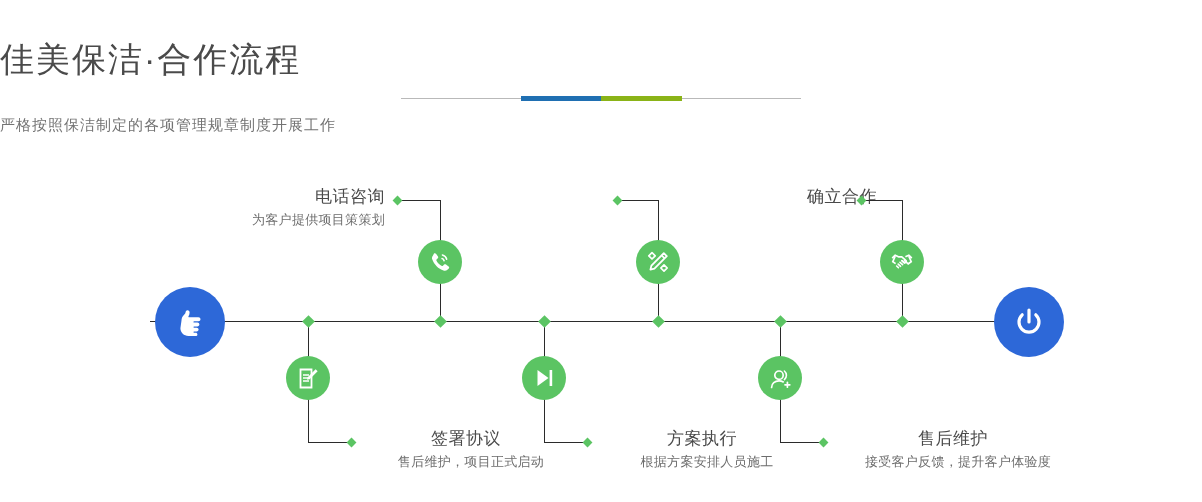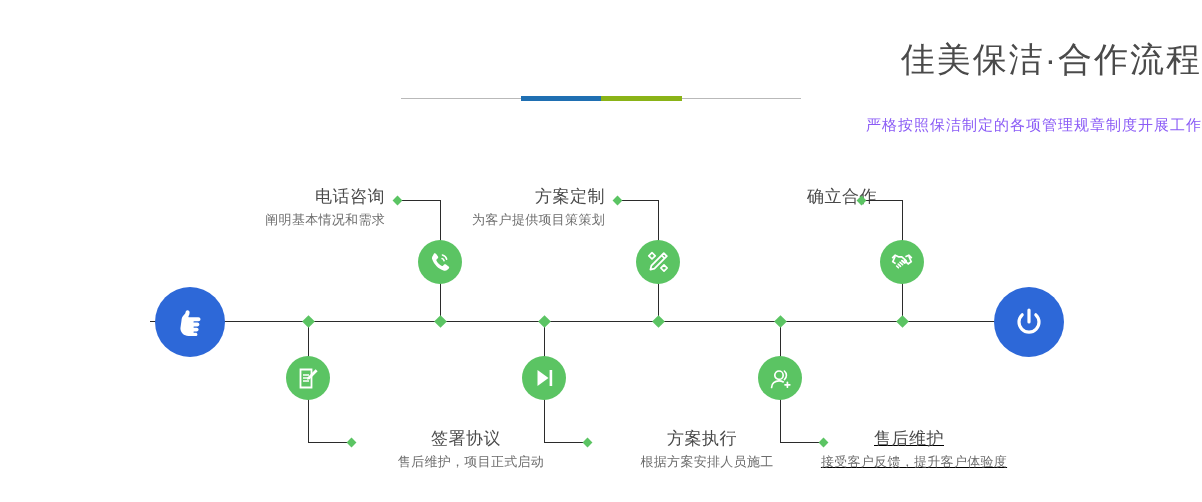--- a/index.html
+++ b/index.html
@@ -15,21 +15,21 @@
     width: 1202px;
     height: 502px;
     background: #ffffff;
   }
 
   
   .header {
     position: absolute;
     left: 0; top: 0;
     width: 1202px;
-    text-align: right;
+    text-align: left;
   }
   .page-title {
     margin-top: 36px;
     font-size: 34px;
     line-height: 46px;
     letter-spacing: 2px;
     color: #4a4a4a;
     font-weight: normal;
   }
   .divider {
@@ -54,21 +54,21 @@
     position: absolute;
     left: 200px; top: 0px;
     width: 81px; height: 5px;
     background: #8ab317;
   }
   .page-subtitle {
     margin-top: 12px;
     font-size: 15px;
     line-height: 22px;
     letter-spacing: 1px;
-    color: #8b5cf6;
+    color: #737373;
   }
 
   
   .timeline {
     position: absolute;
     left: 0; top: 0;
     width: 1202px; height: 362px;
   }
   .axis-line {
     position: absolute;
@@ -193,21 +193,21 @@
       <span>
         <svg width="26" height="26" viewBox="0 0 26 26">
           <path fill="#ffffff" d="M7.0 4.6c.6-.6 1.5-.5 2.0.2l2.0 2.6c.4.6.3 1.4-.2 1.9l-1.2 1.1c-.3.3-.4.7-.2 1.1.5 1.1 1.3 2.2 2.3 3.2 1.0 1.0 2.1 1.8 3.2 2.3.4.2.8.1 1.1-.2l1.1-1.2c.5-.5 1.3-.6 1.9-.2l2.6 2.0c.7.5.8 1.4.2 2.0l-1.4 1.4c-1.0 1.0-2.5 1.3-3.9.8-2.5-.9-4.9-2.4-6.9-4.4-2.0-2.0-3.5-4.4-4.4-6.9-.5-1.4-.2-2.9.8-3.9z"></path>
           <path fill="none" stroke="#ffffff" stroke-width="1.5" stroke-linecap="round" d="M15.4 6.0a6.0 6.0 0 0 1 4.3 4.3"></path>
           <path fill="none" stroke="#ffffff" stroke-width="1.5" stroke-linecap="round" d="M15.0 9.6a2.9 2.9 0 0 1 2.1 2.1"></path>
         </svg>
       </span>
     </div>
     <div class="label align-right" style="left:180px; top:186px; width:205px;">
       <div class="lbl-title">电话咨询</div>
-      <div class="lbl-desc">阐明基本情况和需求</div>
+      <div class="lbl-desc">为客户提供项目策策划</div>
     </div>
 
     <div class="diamond" style="left:304px; top:317px;"></div>
     <div class="stem" style="left:308px; top:321px; height:121px;"></div>
     <div class="elbow" style="left:308px; top:442px; width:44px;"></div>
     <div class="tip-diamond" style="left:348px; top:439px;"></div>
     <div class="node-circle" style="left:286px; top:356px;">
       <span>
         <svg width="25" height="25" viewBox="0 0 25 25">
           <path fill="none" stroke="#ffffff" stroke-width="1.8" d="M4.5 3.5h11v18h-11z"></path>
@@ -230,24 +230,20 @@
     <div class="node-circle" style="left:636px; top:240px;">
       <span>
         <svg width="26" height="26" viewBox="0 0 26 26">
           <path fill="none" stroke="#ffffff" stroke-width="1.8" stroke-linejoin="round" d="M18.8 4.2l3.0 3.0-12.4 12.4-4.0 1.0 1.0-4.0z"></path>
           <line x1="16.6" y1="6.4" x2="19.6" y2="9.4" stroke="#ffffff" stroke-width="1.6"></line>
           <path fill="none" stroke="#ffffff" stroke-width="1.7" stroke-linejoin="round" d="M7.0 3.6l3.2 3.2-3.2 3.2-3.2-3.2z"></path>
           <path fill="none" stroke="#ffffff" stroke-width="1.7" stroke-linejoin="round" d="M19.0 15.8l3.2 3.2-3.2 3.2-3.2-3.2z"></path>
         </svg>
       </span>
     </div>
-    <div class="label align-right" style="left:400px; top:186px; width:205px;">
-      <div class="lbl-title">方案定制</div>
-      <div class="lbl-desc">为客户提供项目策策划</div>
-    </div>
 
     <div class="diamond" style="left:540px; top:317px;"></div>
     <div class="stem" style="left:544px; top:321px; height:121px;"></div>
     <div class="elbow" style="left:544px; top:442px; width:44px;"></div>
     <div class="tip-diamond" style="left:584px; top:439px;"></div>
     <div class="node-circle" style="left:522px; top:356px;">
       <span>
         <svg width="24" height="24" viewBox="0 0 24 24">
           <path fill="#ffffff" d="M5.5 4.0l11.0 8.0-11.0 8.0z"></path>
           <rect fill="#ffffff" x="17.6" y="4.0" width="2.6" height="16.0"></rect>
@@ -286,19 +282,19 @@
       <span>
         <svg width="25" height="25" viewBox="0 0 25 25">
           <circle cx="11.0" cy="9.2" r="4.2" fill="none" stroke="#ffffff" stroke-width="1.7"></circle>
           <path fill="none" stroke="#ffffff" stroke-width="1.7" stroke-linecap="round" d="M3.6 21.4c0-4.0 3.3-6.6 7.4-6.6 1.6 0 3.1.4 4.3 1.1"></path>
           <path fill="none" stroke="#ffffff" stroke-width="1.6" stroke-linecap="round" d="M16.4 5.0a5.6 5.6 0 0 1 0 8.6"></path>
           <line x1="19.4" y1="16.4" x2="19.4" y2="21.2" stroke="#ffffff" stroke-width="1.7" stroke-linecap="round"></line>
           <line x1="17.0" y1="18.8" x2="21.8" y2="18.8" stroke="#ffffff" stroke-width="1.7" stroke-linecap="round"></line>
         </svg>
       </span>
     </div>
-    <div class="label align-left" style="left:784px; top:428px; width:250px;text-decoration:underline;">
+    <div class="label align-left" style="left:828px; top:428px; width:250px;">
       <div class="lbl-title">售后维护</div>
       <div class="lbl-desc" style="margin-left:10px;">接受客户反馈，提升客户体验度</div>
     </div>
 
   </div>
 </div>
 
 </body></html>

